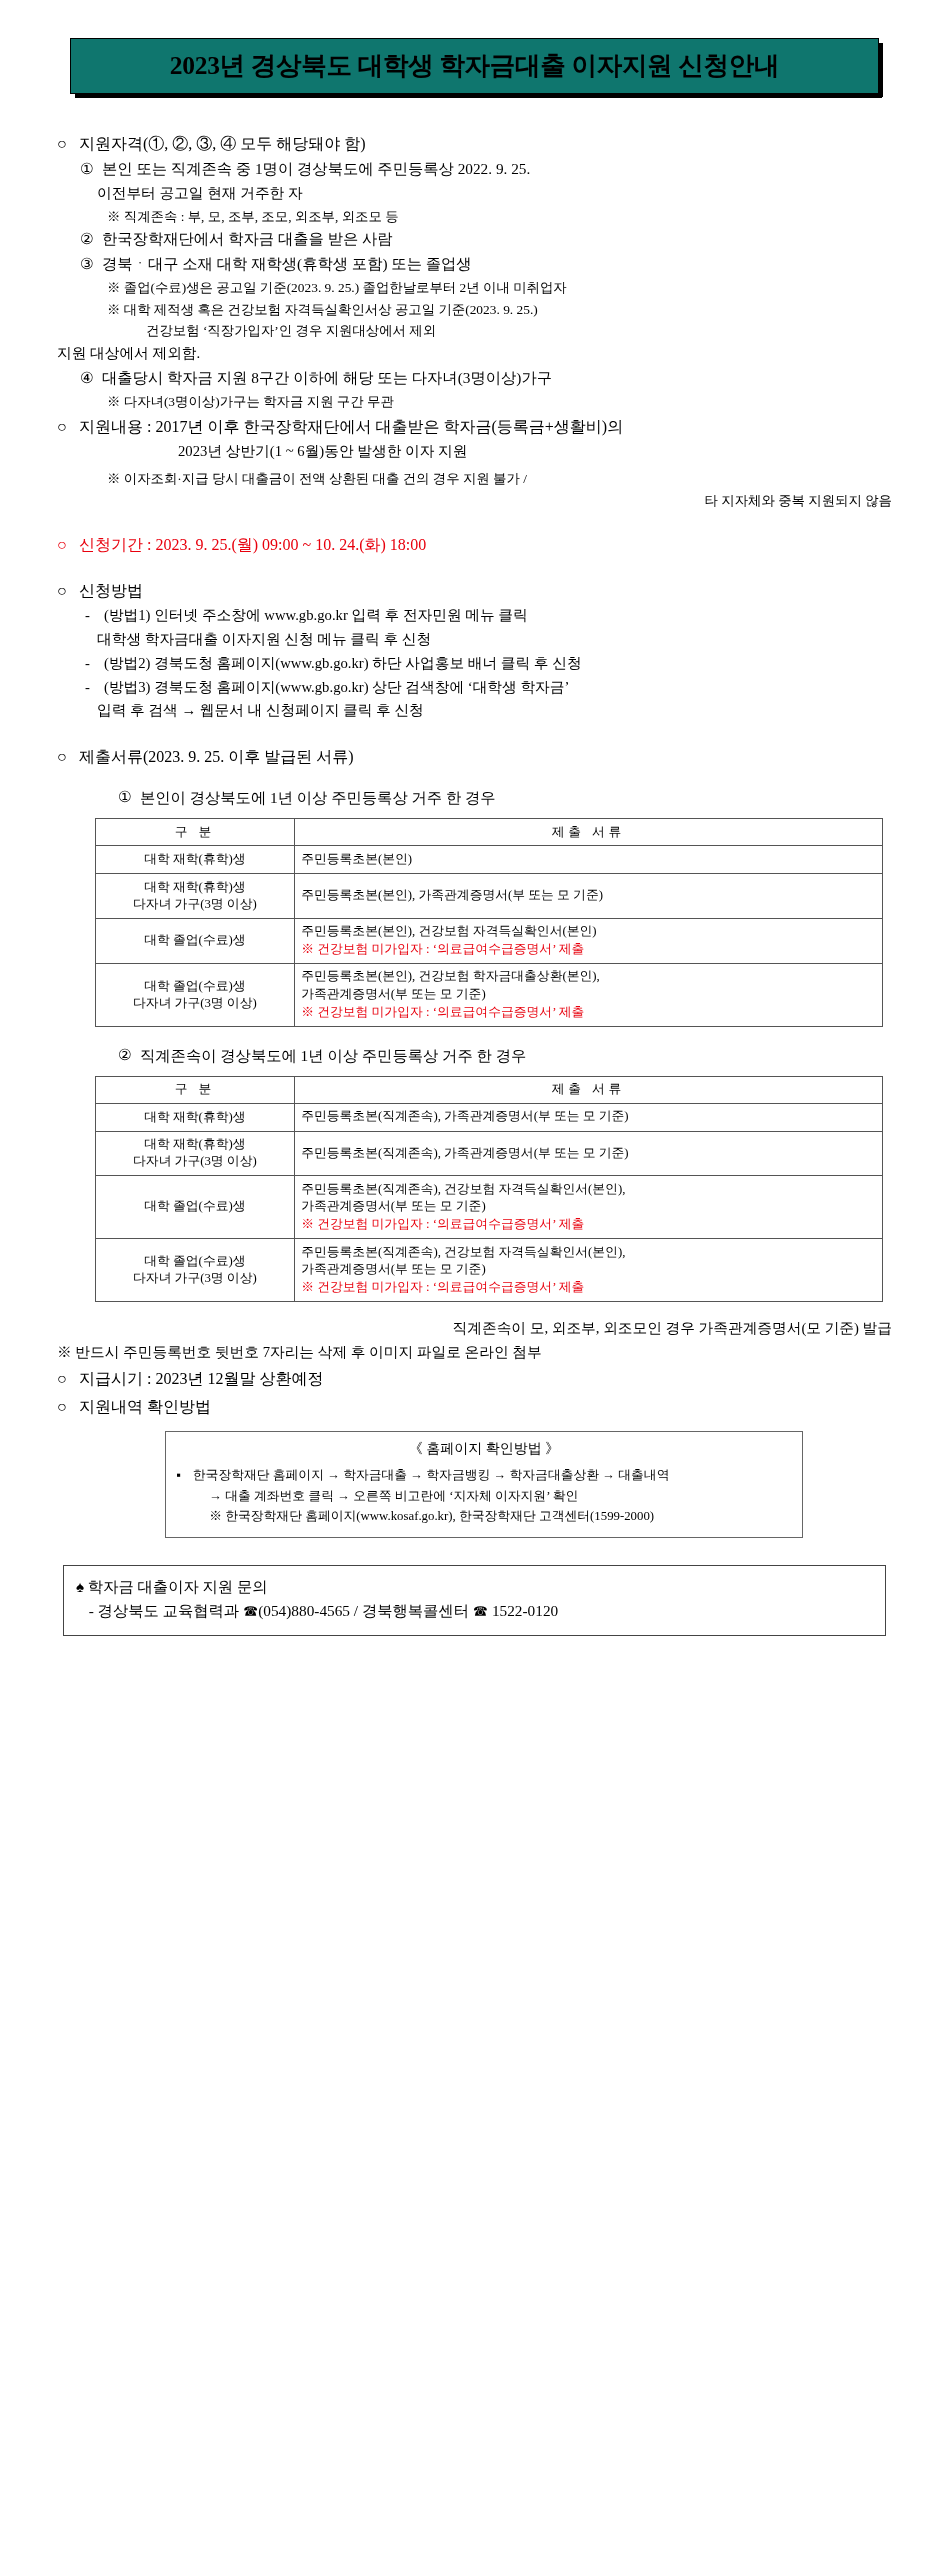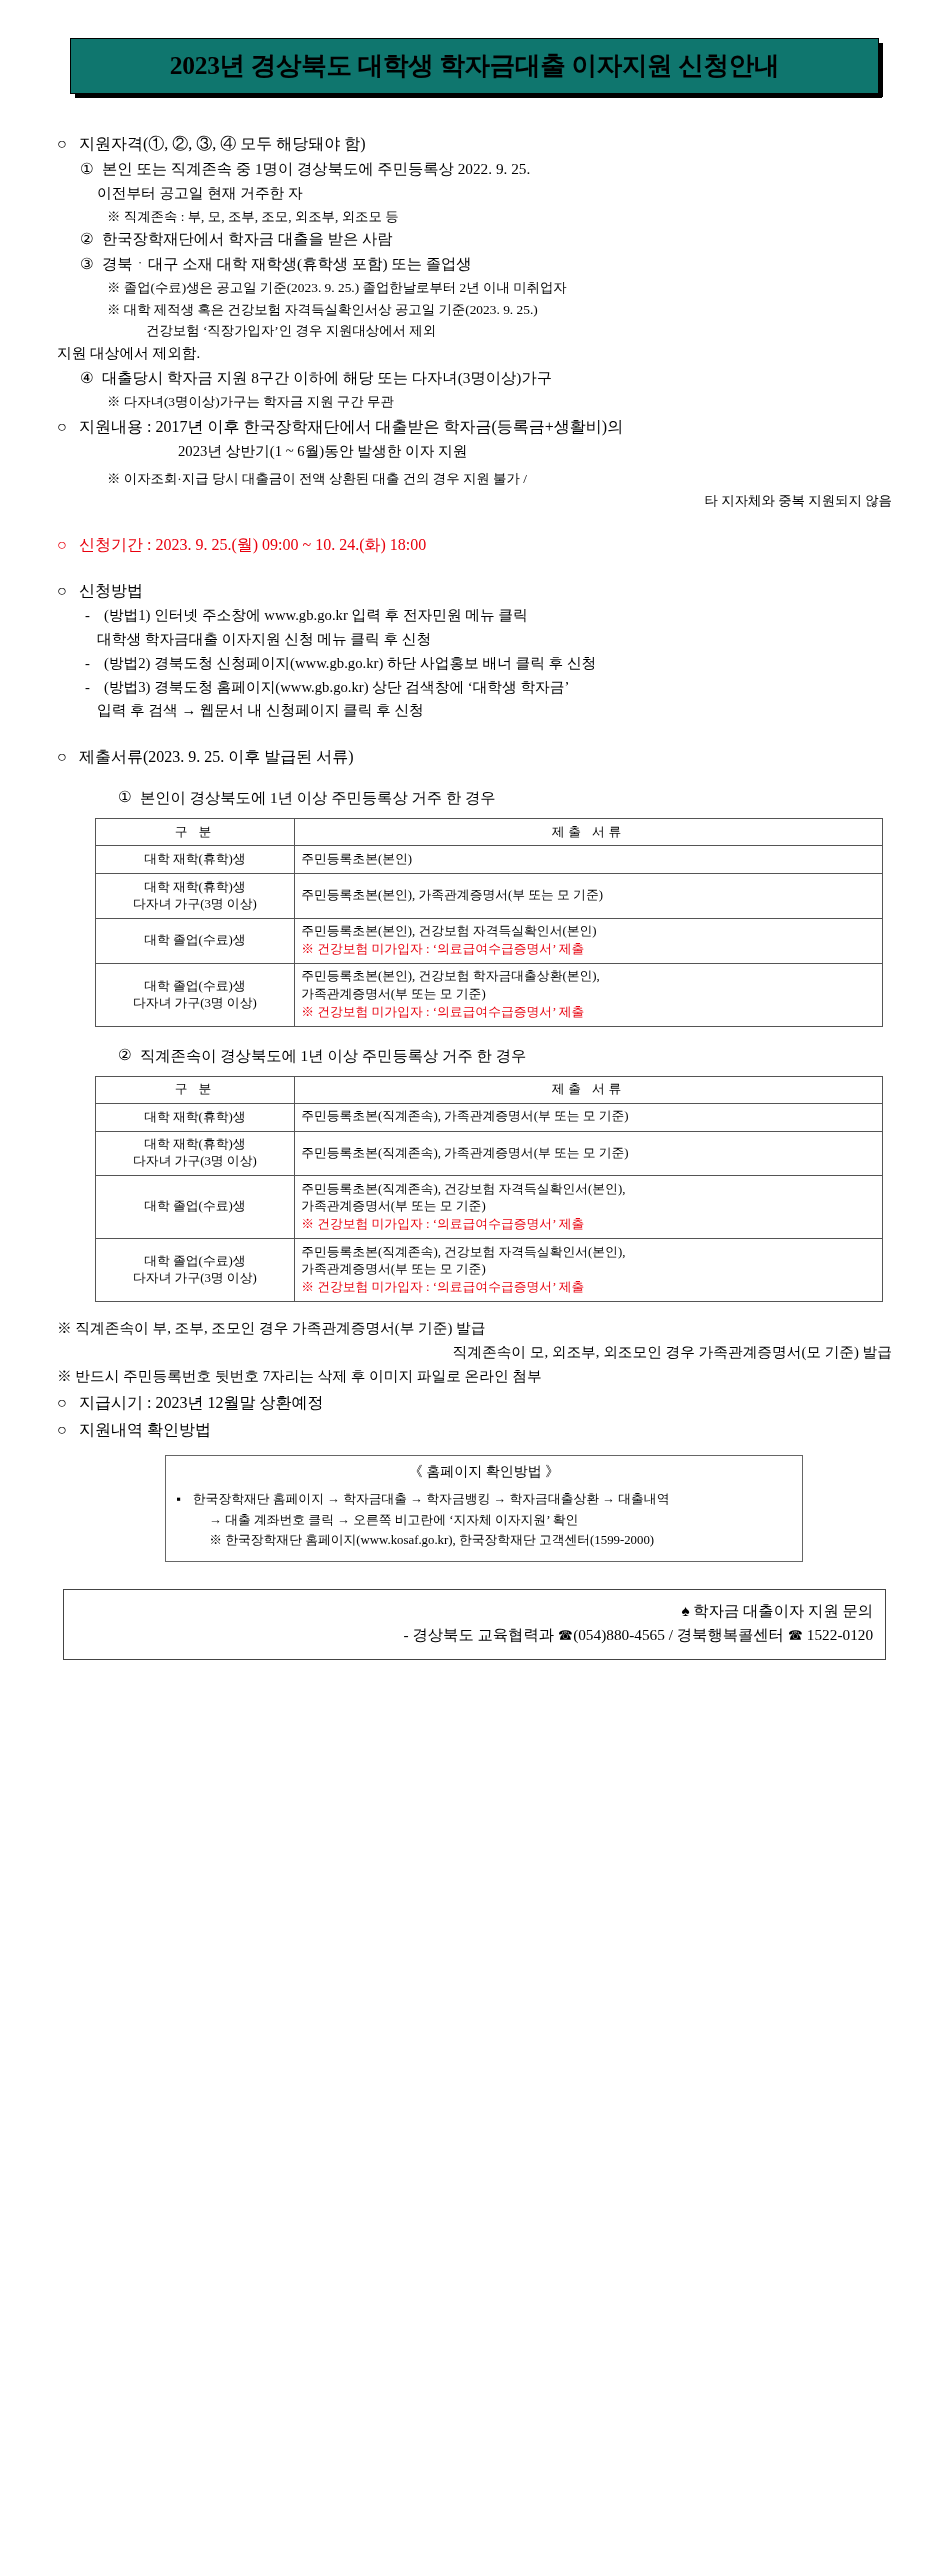--- a/index.html
+++ b/index.html
@@ -126,21 +126,21 @@
   }
   .info-line .mark { width: 16.6px; flex: 0 0 auto; }
   .info-sub { margin-left: 33px; }
   
   .contact-box {
     margin: 27px 6.4px 0 6.4px;
     border: 0.6px solid #444;
     padding: 9px 11.5px 11.5px 11.5px;
     font-size: 15.3px;
   }
-  .contact-line { display: flex; align-items: flex-start; line-height: 1.6; justify-content: flex-end; }
+  .contact-line { display: flex; align-items: flex-start; line-height: 1.6; }
   .contact-sub { margin-left: 12.8px; }
   .nowrap { white-space: nowrap; }
 </style>
 </head>
 <body>
 
 <div class="page">
 
   <div class="title-wrap">
     <div class="title-box">
@@ -233,21 +233,21 @@
     </div>
     <div class="row lvl-dash">
       <span class="mark">-</span>
       <span class="txt">(방법1) 인터넷 주소창에 www.gb.go.kr 입력 후 전자민원 메뉴 클릭</span>
     </div>
     <div class="row lvl-plain indent-2">
       <span class="txt">대학생 학자금대출 이자지원 신청 메뉴 클릭 후 신청</span>
     </div>
     <div class="row lvl-dash">
       <span class="mark">-</span>
-      <span class="txt">(방법2) 경북도청 신청페이지(www.gb.go.kr) 하단 사업홍보 배너 클릭 후 신청</span>
+      <span class="txt">(방법2) 경북도청 홈페이지(www.gb.go.kr) 하단 사업홍보 배너 클릭 후 신청</span>
     </div>
     <div class="row lvl-dash">
       <span class="mark">-</span>
       <span class="txt">(방법3) 경북도청 홈페이지(www.gb.go.kr) 상단 검색창에 ‘대학생 학자금’</span>
     </div>
     <div class="row lvl-plain indent-2">
       <span class="txt">입력 후 검색 → 웹문서 내 신청페이지 클릭 후 신청</span>
     </div>
   </div>
 
@@ -345,23 +345,20 @@
             <div>가족관계증명서(부 또는 모 기준)</div>
             <div class="red">※ 건강보험 미가입자 : ‘의료급여수급증명서’ 제출</div>
           </td>
         </tr>
       </tbody>
         </table>
     </div>
 
     <div class="sp-md"></div>
 
-    <div class="row lvl-plain">
-      <span class="txt">※ 직계존속이 부, 조부, 조모인 경우 가족관계증명서(부 기준) 발급</span>
-    </div>
     <div class="row lvl-plain indent-1">
       <span class="txt">직계존속이 모, 외조부, 외조모인 경우 가족관계증명서(모 기준) 발급</span>
     </div>
     <div class="row lvl-plain">
       <span class="txt">※ 반드시 주민등록번호 뒷번호 7자리는 삭제 후 이미지 파일로 온라인 첨부</span>
     </div>
   </div>
 
   <div class="blk">
     <div class="row lvl-circle">

